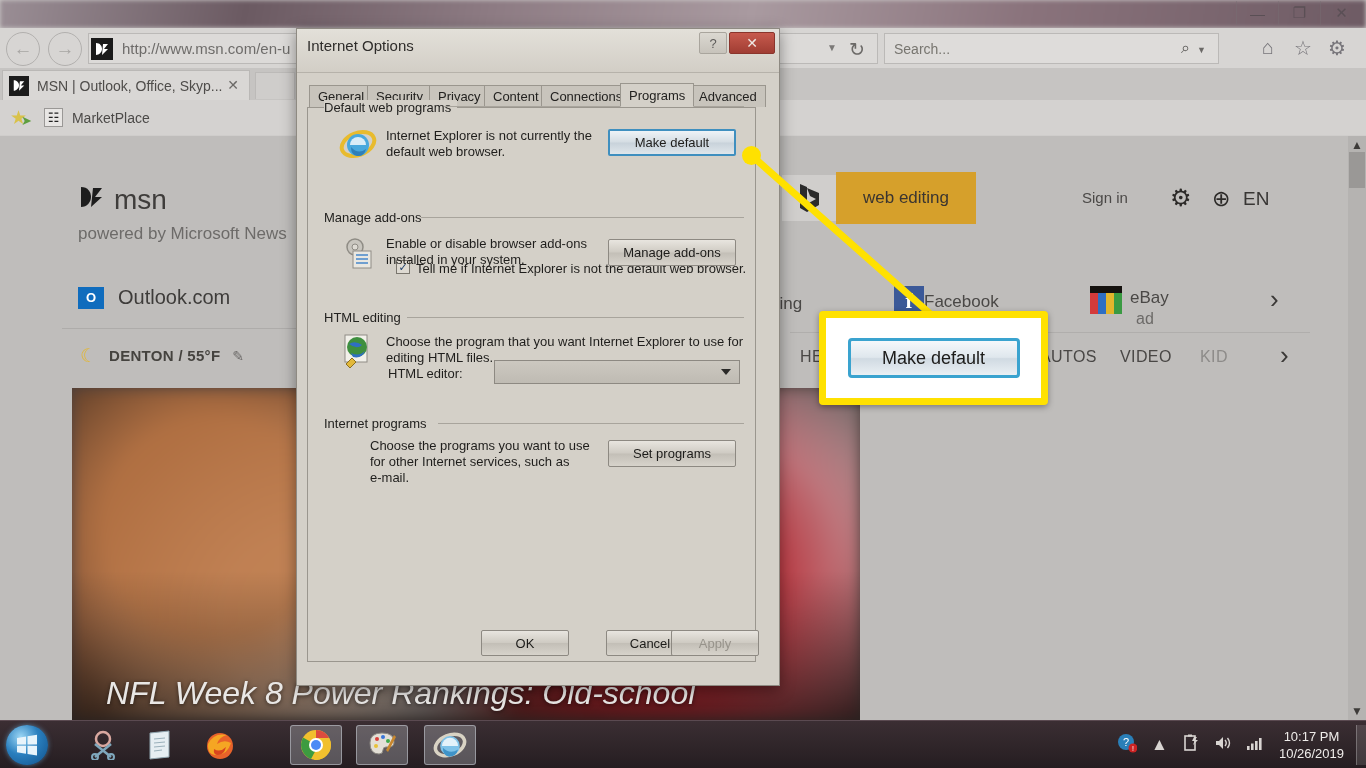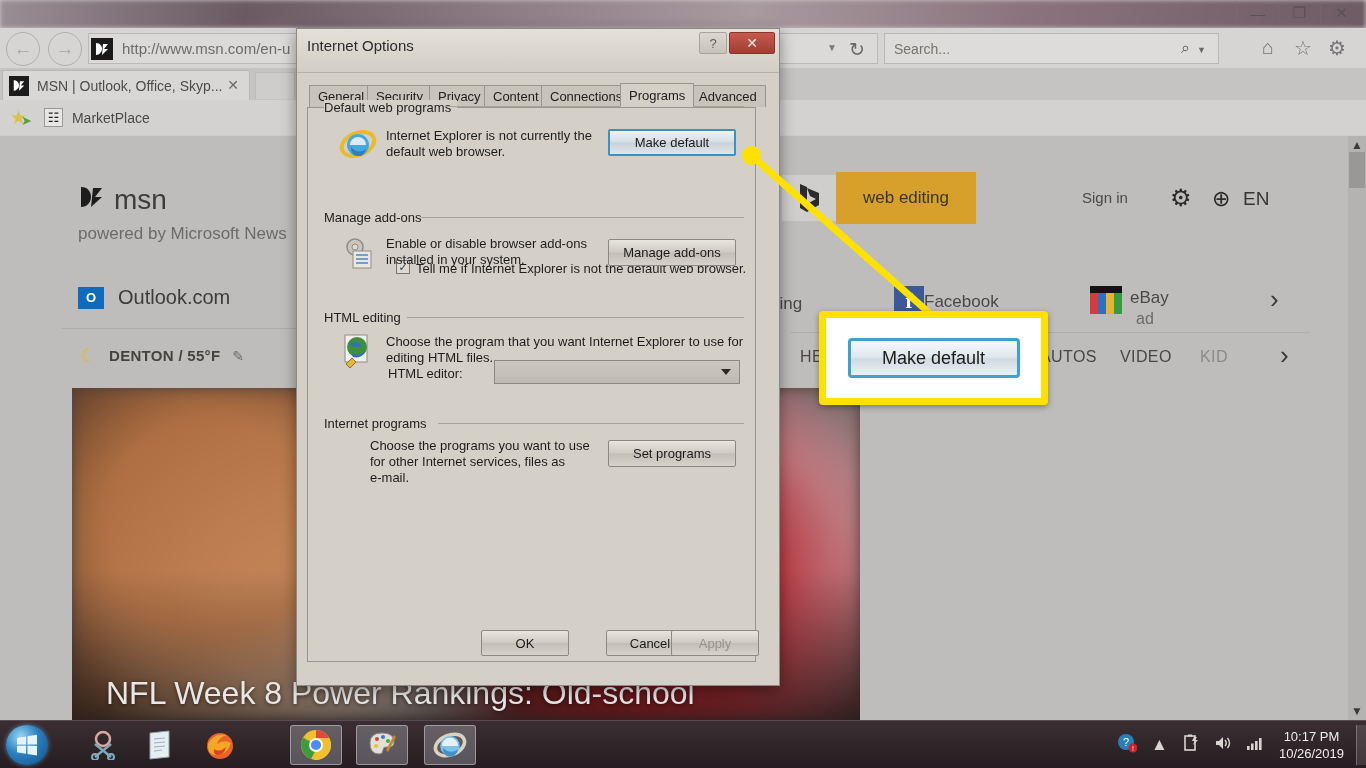--- a/index.html
+++ b/index.html
@@ -245,20 +245,21 @@
   }
   #hero-shade {
     position: absolute; inset: 0;
     background: linear-gradient(180deg, rgba(0,0,0,0) 55%, rgba(0,0,0,.45) 100%);
   }
   #hero-headline {
     position: absolute; left: 34px; bottom: 8px;
     font-size: 32px; color: #e9e7e5;
     text-shadow: 0 1px 4px rgba(0,0,0,.6);
     white-space: nowrap;
+    font-style: italic;
   }
 
   
   #pagescroll {
     position: absolute; right: 0; top: 0; width: 18px; height: 584px;
     background: #b5b3b1;
   }
   #ps-up { position: absolute; top: 2px; left: 2px; width: 14px; text-align: center; font-size: 12px; color: #3d3b39; }
   #ps-thumb { position: absolute; top: 16px; left: 1px; width: 16px; height: 36px; background: #9a9896; }
   #ps-down { position: absolute; bottom: 2px; left: 2px; width: 14px; text-align: center; font-size: 12px; color: #3d3b39; }
@@ -664,21 +665,21 @@
         <div id="htmleditor-label">HTML editor:</div>
         <div id="htmleditor-select">
           <span></span>
           <span id="htmleditor-caret"></span>
         </div>
 
         <div class="grouplabel" style="left:16px; top:308px;">Internet programs</div>
         <div class="grouprule" style="left:130px; top:315px; width:306px;"></div>
 
         <div class="dlgtext" style="left:62px; top:330px; width:240px;">Choose the programs you want to use</div>
-        <div class="dlgtext" style="left:62px; top:346px; width:240px;">for other Internet services, files as</div>
+        <div class="dlgtext" style="left:62px; top:346px; width:240px;">for other Internet services, such as</div>
         <div class="dlgtext" style="left:62px; top:362px; width:240px;">e-mail.</div>
 
         <div class="dlgbtn" style="left:300px; top:332px; width:128px; height:27px;">Set programs</div>
       </div>
 
       <div id="dlg-footer">
         <div class="dlgbtn" style="left:184px; top:16px; width:88px; height:26px;">OK</div>
         <div class="dlgbtn" style="left:279px; top:16px; width:88px; height:26px;margin-left:30px;">Cancel</div>
         <div class="dlgbtn disabled" style="left:374px; top:16px; width:88px; height:26px;">Apply</div>
       </div>

